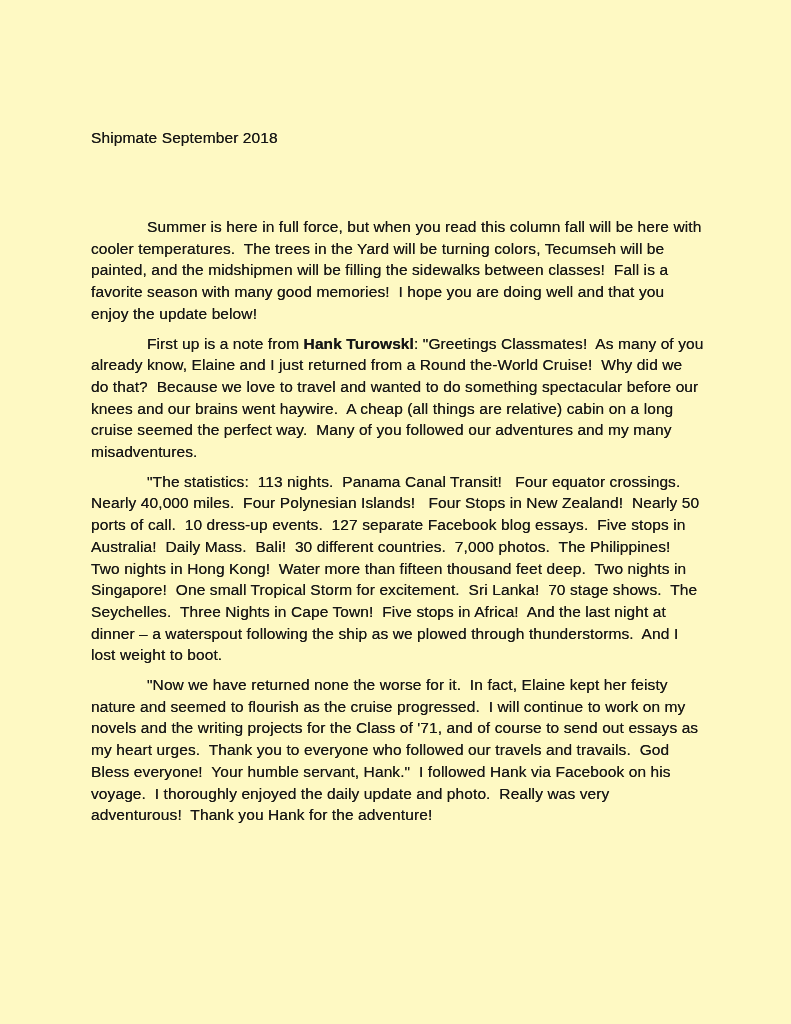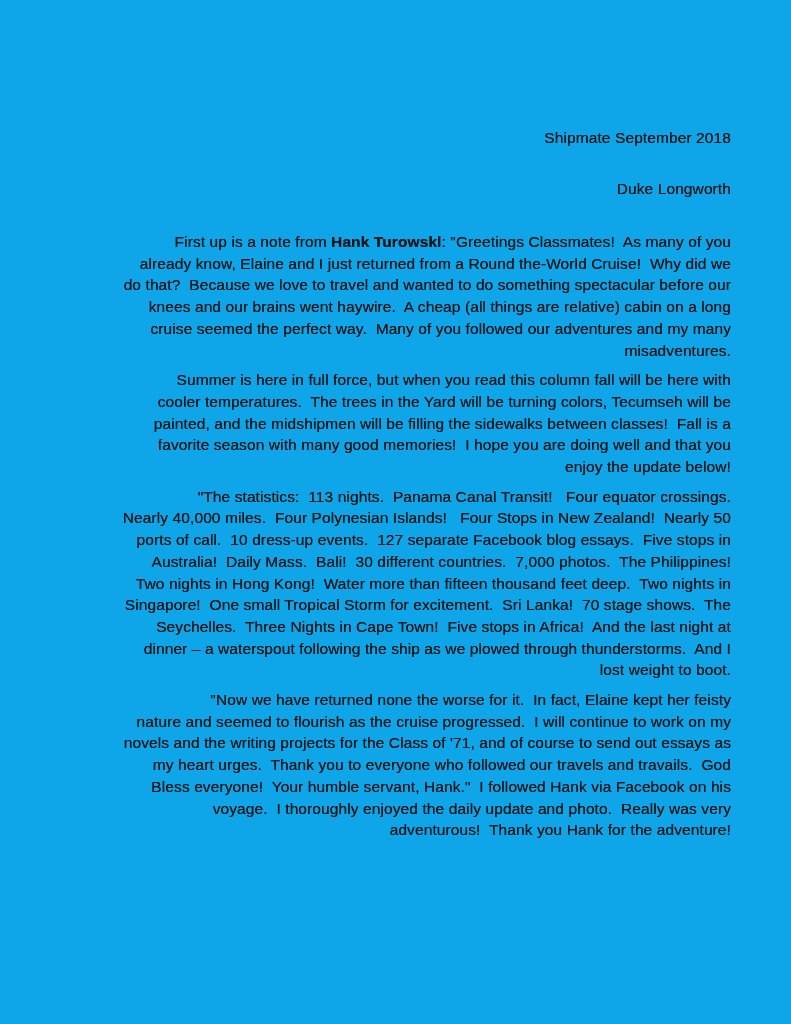--- a/index.html
+++ b/index.html
@@ -12,22 +12,21 @@
     height: 1024px;
     overflow: hidden;
     font-family: "Liberation Sans", "DejaVu Sans", sans-serif;
     color: #161616;
   }
   .page {
     box-sizing: border-box;
     width: 791px;
     height: 1024px;
     padding: 95px 60px 0 91px;
-    background: #0ea5e9;
-    text-align: right;
+    background: #fef9c3;
   }
   .scan-text {
     font-size: 15.5px;
     text-shadow: 0 0 0.4px rgba(0,0,0,0.75);
     letter-spacing: 0.1px;
   }
   .header-block {
     line-height: 17px;
     white-space: pre;
   }
@@ -47,35 +46,34 @@
     font-weight: bold;
   }
 </style>
 </head>
 <body>
 
 <div class="page">
 
   <div class="header-block scan-text">
     <div>Shipmate September 2018</div>
-    <div>Duke Longworth</div>
   </div>
+
+  <p class="para para-first scan-text">Summer is here in full force, but when you read this column fall will be here with
+cooler temperatures.  The trees in the Yard will be turning colors, Tecumseh will be
+painted, and the midshipmen will be filling the sidewalks between classes!  Fall is a
+favorite season with many good memories!  I hope you are doing well and that you
+enjoy the update below!</p>
 
   <p class="para scan-text"><span>First up is a note from </span><span class="bold-name">Hank Turowskl</span><span>: "Greetings Classmates!  As many of you
 already know, Elaine and I just returned from a Round the-World Cruise!  Why did we
 do that?  Because we love to travel and wanted to do something spectacular before our
 knees and our brains went haywire.  A cheap (all things are relative) cabin on a long
 cruise seemed the perfect way.  Many of you followed our adventures and my many
 misadventures.</span></p>
-
-  <p class="para para-first scan-text">Summer is here in full force, but when you read this column fall will be here with
-cooler temperatures.  The trees in the Yard will be turning colors, Tecumseh will be
-painted, and the midshipmen will be filling the sidewalks between classes!  Fall is a
-favorite season with many good memories!  I hope you are doing well and that you
-enjoy the update below!</p>
 
   <p class="para scan-text">"The statistics:  113 nights.  Panama Canal Transit!   Four equator crossings.
 Nearly 40,000 miles.  Four Polynesian Islands!   Four Stops in New Zealand!  Nearly 50
 ports of call.  10 dress-up events.  127 separate Facebook blog essays.  Five stops in
 Australia!  Daily Mass.  Bali!  30 different countries.  7,000 photos.  The Philippines!
 Two nights in Hong Kong!  Water more than fifteen thousand feet deep.  Two nights in
 Singapore!  One small Tropical Storm for excitement.  Sri Lanka!  70 stage shows.  The
 Seychelles.  Three Nights in Cape Town!  Five stops in Africa!  And the last night at
 dinner – a waterspout following the ship as we plowed through thunderstorms.  And I
 lost weight to boot.</p>

